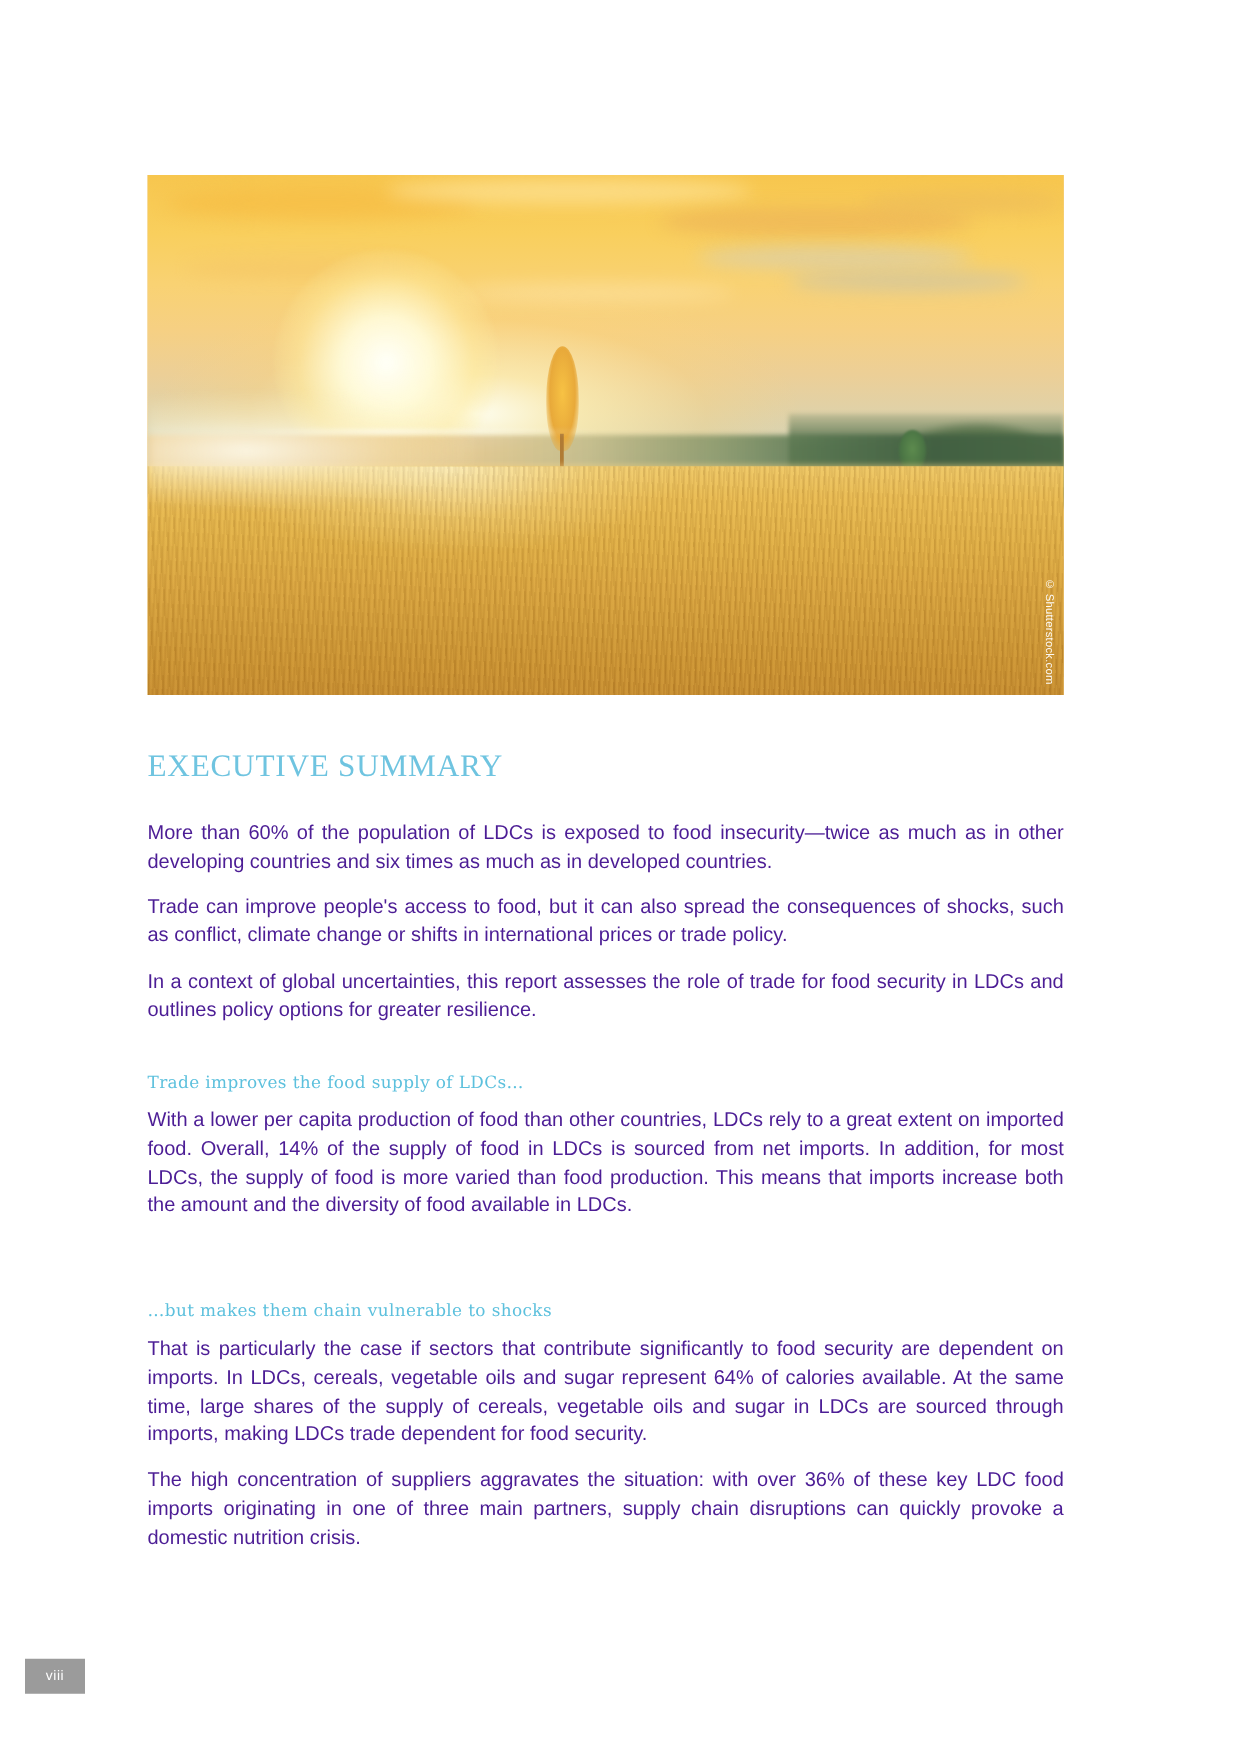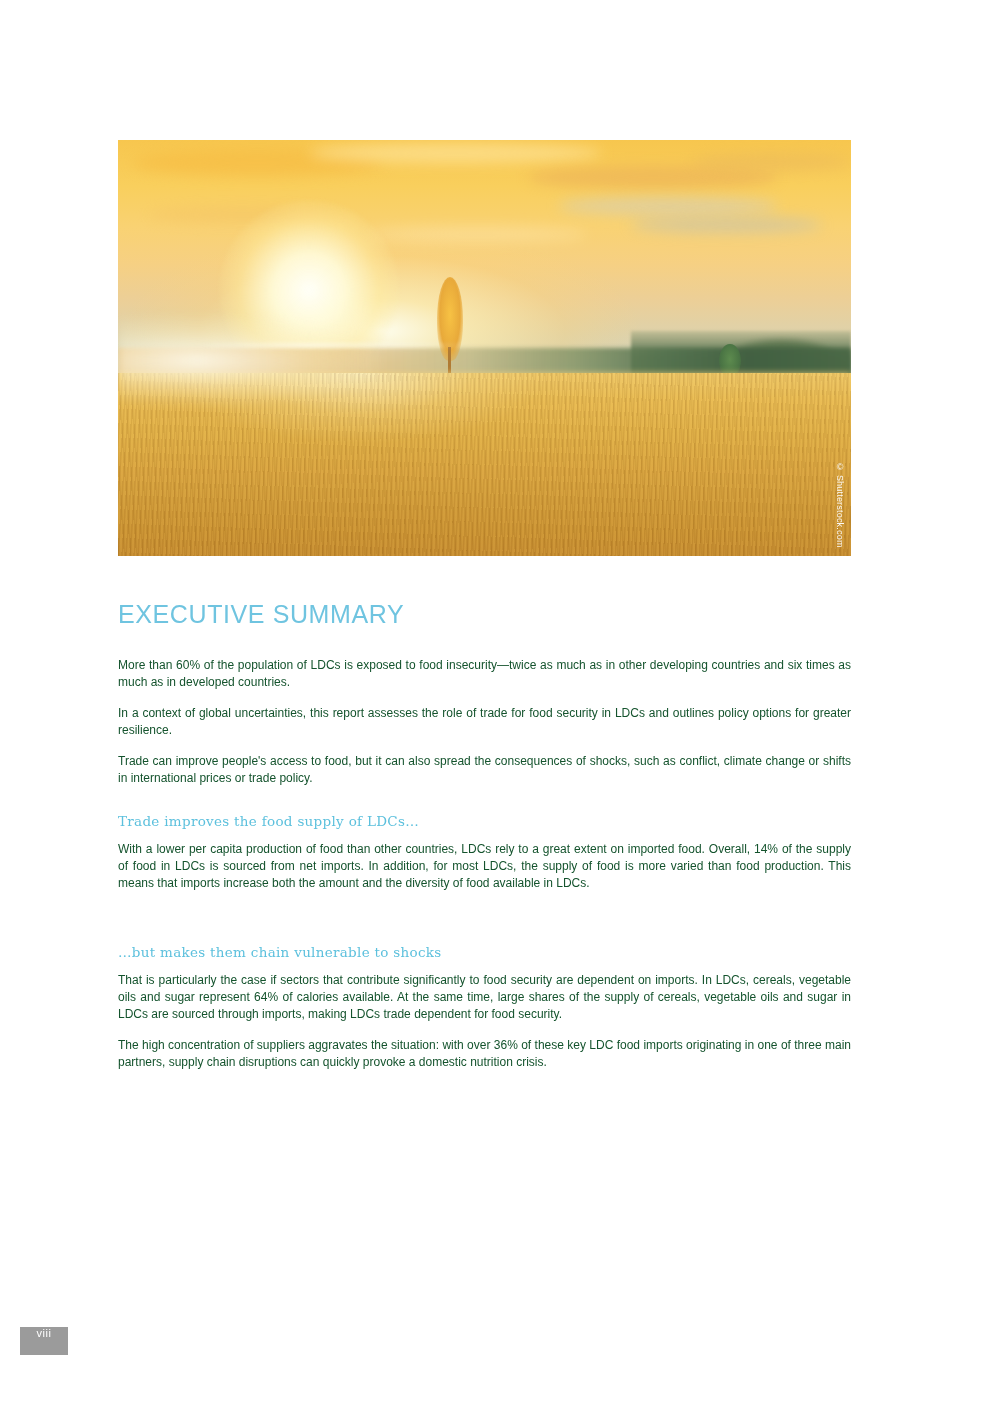--- a/index.html
+++ b/index.html
@@ -190,53 +190,54 @@
   }
 
   
   .content {
     position: absolute;
     left: 118px;
     top: 600px;
     width: 733px;
   }
   h1.section-title {
-    font-family: Liberation Sans, sans-serif;
+    font-family: Liberation Serif, serif;
     font-weight: normal;
     font-size: 25px;
     letter-spacing: 0.6px;
     color: #6fc4e0;
     margin: 0 0 28px 0;
   }
   p.body {
-    font-size: 12px;
+    font-size: 16px;
     line-height: 1.42;
-    color: #14532d;
+    color: #4c1d95;
     margin: 0 0 14px 0;
     text-align: justify;
   }
   h2.subhead {
     font-family: "DejaVu Serif", serif;
     font-weight: normal;
     font-size: 13.5px;
     color: #5cc0dd;
     letter-spacing: 0.3px;
-    margin: 26px 0 12px 0;
+    margin: 38px 0 12px 0;
   }
   .spacer-lg { height: 12px; }
 
   
   .page-tab {
     position: absolute;
     left: 20px;
     bottom: 48px;
     width: 48px;
     height: 28px;
     background: #9b9b9b;
     display: flex;
+    align-items: center;
     justify-content: center;
   }
   .page-tab span {
     color: #ffffff;
     font-size: 11px;
     letter-spacing: 0.5px;
   }
 </style>
 </head>
 <body>
@@ -267,22 +268,22 @@
     <div class="field"></div>
     <div class="haze"></div>
     <div class="flare"></div>
     <div class="photo-credit">© Shutterstock.com</div>
   </div>
 
   <div class="content">
     <h1 class="section-title">EXECUTIVE SUMMARY</h1>
 
     <p class="body">More than 60% of the population of LDCs is exposed to food insecurity—twice as much as in other developing countries and six times as much as in developed countries.</p>
+    <p class="body">Trade can improve people's access to food, but it can also spread the consequences of shocks, such as conflict, climate change or shifts in international prices or trade policy.</p>
     <p class="body">In a context of global uncertainties, this report assesses the role of trade for food security in LDCs and outlines policy options for greater resilience.</p>
-    <p class="body">Trade can improve people's access to food, but it can also spread the consequences of shocks, such as conflict, climate change or shifts in international prices or trade policy.</p>
 
     <h2 class="subhead">Trade improves the food supply of LDCs…</h2>
     <p class="body">With a lower per capita production of food than other countries, LDCs rely to a great extent on imported food. Overall, 14% of the supply of food in LDCs is sourced from net imports. In addition, for most LDCs, the supply of food is more varied than food production. This means that imports increase both the amount and the diversity of food available in LDCs.</p>
 
     <div class="spacer-lg"></div>
 
     <h2 class="subhead">…but makes them chain vulnerable to shocks</h2>
     <p class="body">That is particularly the case if sectors that contribute significantly to food security are dependent on imports. In LDCs, cereals, vegetable oils and sugar represent 64% of calories available. At the same time, large shares of the supply of cereals, vegetable oils and sugar in LDCs are sourced through imports, making LDCs trade dependent for food security.</p>
     <p class="body">The high concentration of suppliers aggravates the situation: with over 36% of these key LDC food imports originating in one of three main partners, supply chain disruptions can quickly provoke a domestic nutrition crisis.</p>
   </div>

